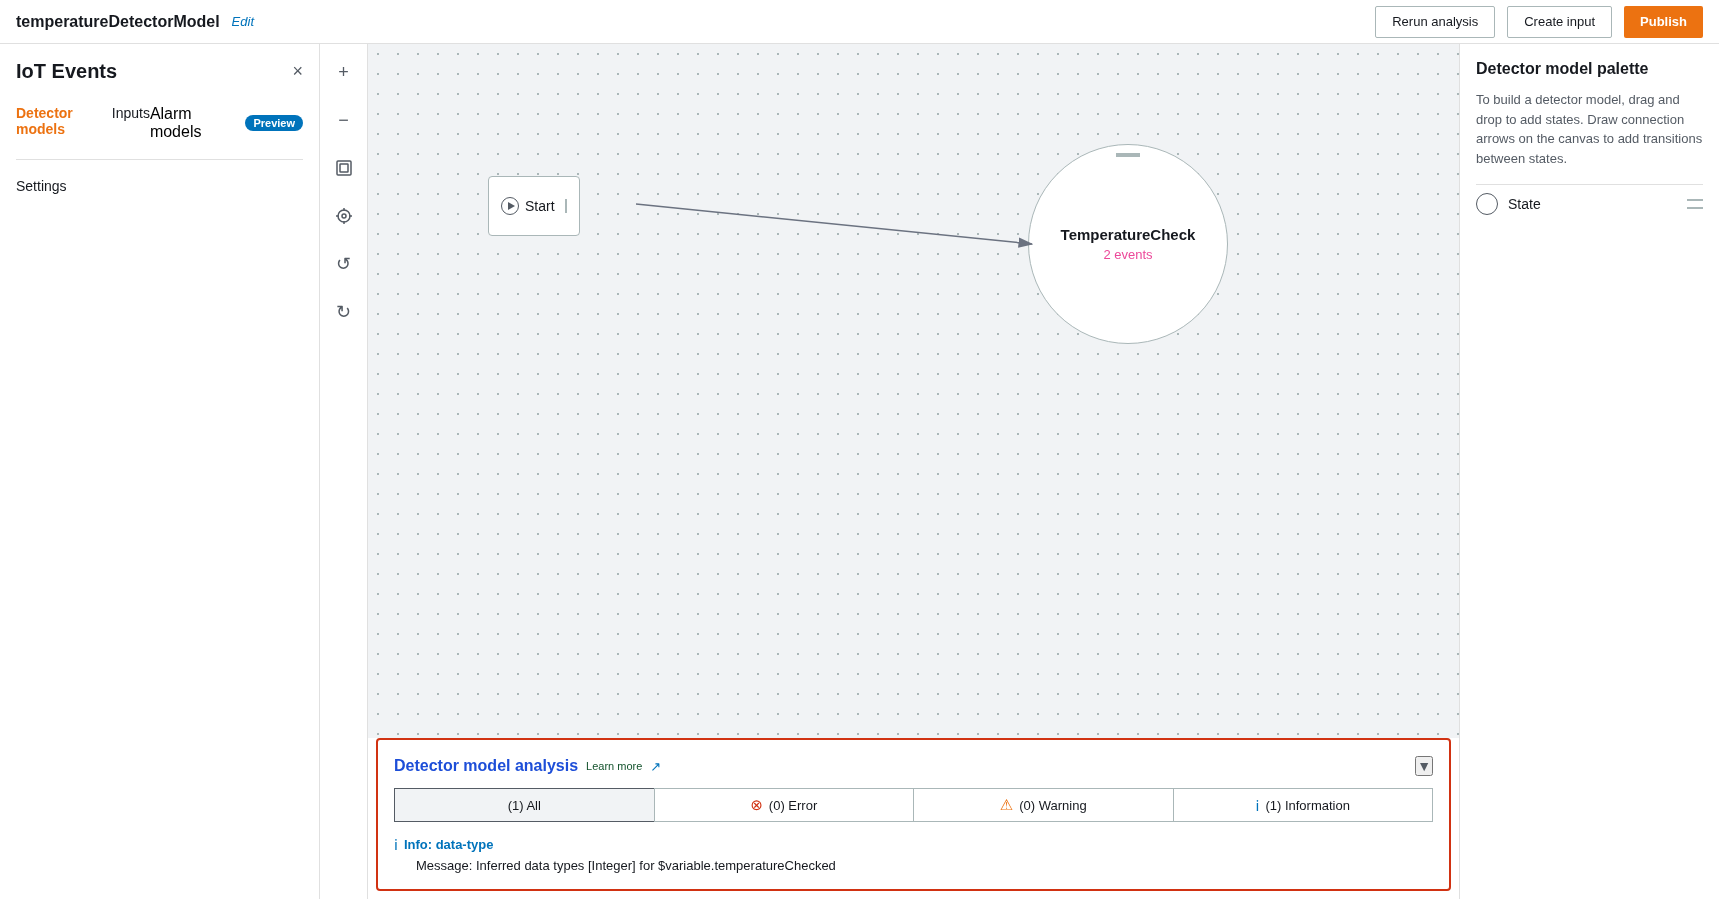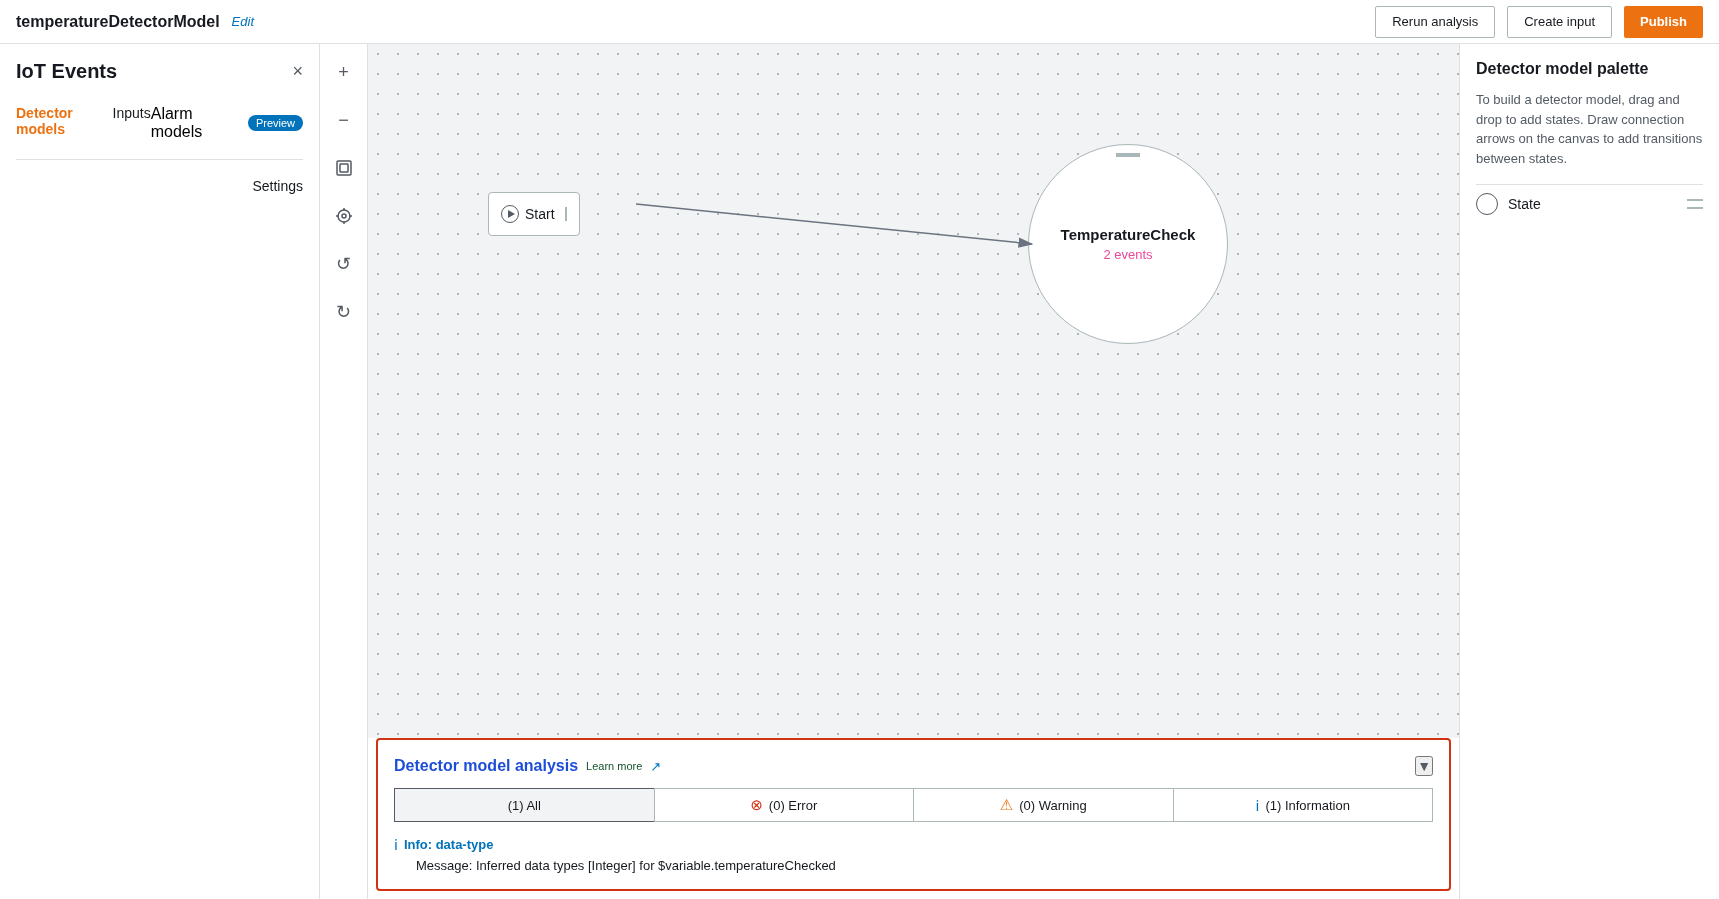--- a/index.html
+++ b/index.html
@@ -99,35 +99,34 @@
       display: flex;
       align-items: center;
       gap: 20px;
       padding: 6px 0;
       cursor: pointer;
     }
     .badge-preview {
       background: #0073bb;
       color: #fff;
       font-size: 11px;
-      font-weight: 400;
+      font-weight: 700;
       padding: 2px 8px;
       border-radius: 10px;
     }
     .sidebar-divider {
       border: none;
       border-top: 1px solid #e0e0e0;
       margin: 12px 16px;
     }
     .sidebar-settings {
       padding: 6px 16px;
       font-size: 14px;
       color: #16191f;
       cursor: pointer;
-      text-align: right;
     }
 
     
     .canvas-container {
       flex: 1;
       display: flex;
       flex-direction: column;
       position: relative;
       overflow: hidden;
     }
@@ -166,28 +165,28 @@
       background-image: radial-gradient(circle, #aab7b8 1px, transparent 1px);
       background-size: 20px 20px;
       position: relative;
       margin-left: 48px;
     }
 
     
     .start-node {
       position: absolute;
       left: 120px;
-      top: 148px;
+      top: 132px;
       display: flex;
       align-items: center;
       gap: 6px;
       background: #fff;
       border: 1px solid #aab7b8;
       border-radius: 4px;
-      padding: 12px 12px;
+      padding: 20px 12px;
       font-size: 14px;
       color: #16191f;
       cursor: pointer;
       white-space: nowrap;
       justify-content: space-between;
     }
     .start-icon {
       width: 18px;
       height: 18px;
       border: 1.5px solid #545b64;

